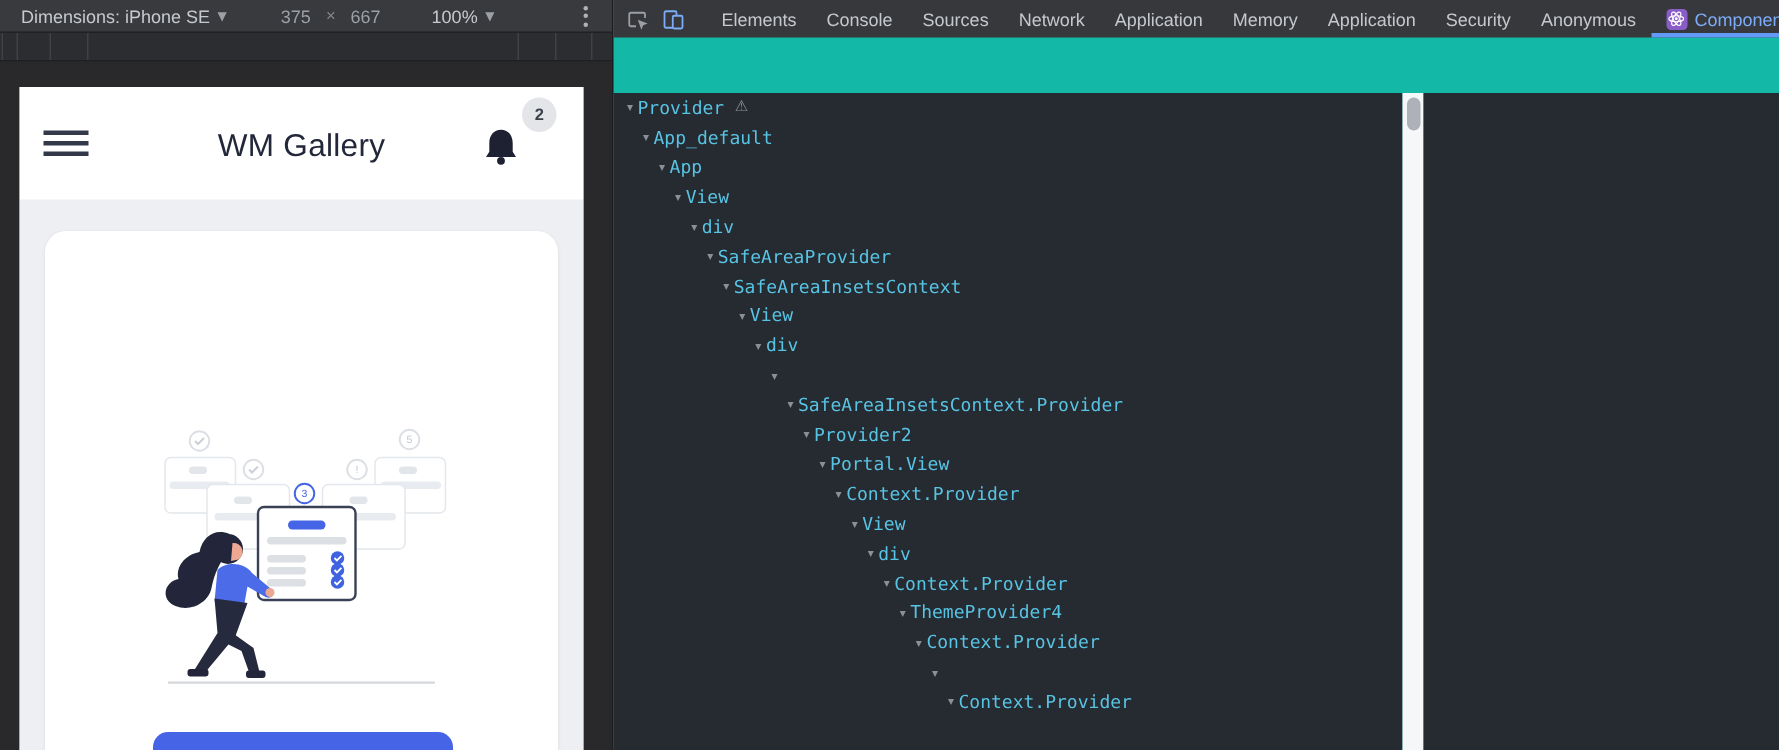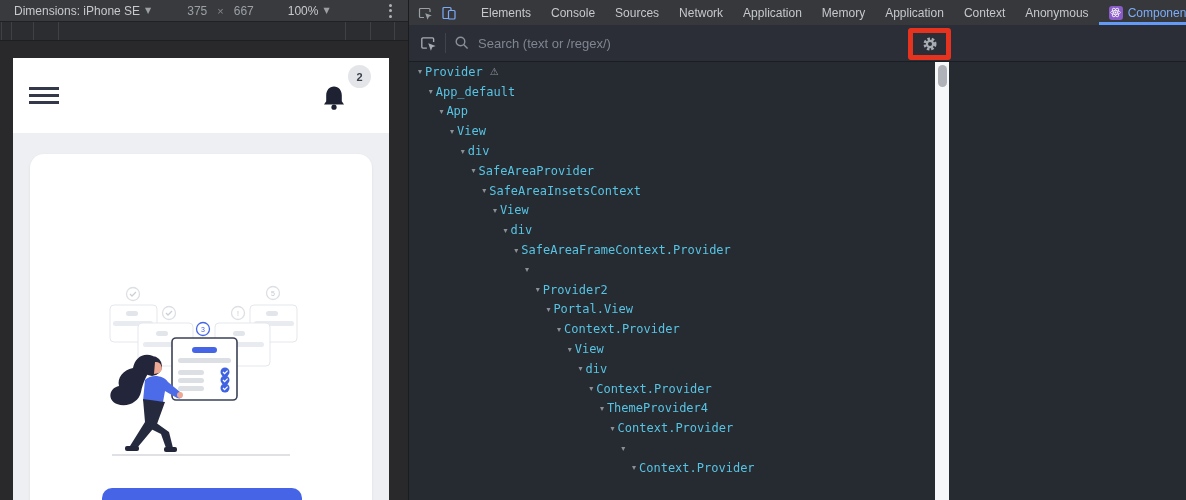--- a/index.html
+++ b/index.html
@@ -137,20 +137,21 @@
 
     <div class="device-canvas">
       <div class="viewport">
 
         <div class="app-header">
           <span class="hamburger">
               <i></i>
               <i></i>
               <i></i>
             </span>
+          <div class="app-title">WM Gallery</div>
           <span class="bell">
             <svg width="26" height="28" viewBox="0 0 26 28">
               <path d="M13 2.5 C8.2 2.5 5.2 6.4 5.2 11.4 L5.2 17.2 L3 20.6 L23 20.6 L20.8 17.2 L20.8 11.4 C20.8 6.4 17.8 2.5 13 2.5 Z" fill="#1d2132"></path>
               <circle cx="13" cy="23.2" r="2.6" fill="#1d2132"></circle>
             </svg>
           </span>
           <span class="badge">2</span>
         </div>
 
         <div class="app-body">
@@ -239,58 +240,36 @@
       </span>
       <span class="tb-divider"></span>
       <div id="tabs" style="display:flex;height:100%;align-items:center;">
           <div class="tab">Elements</div>
           <div class="tab">Console</div>
           <div class="tab">Sources</div>
           <div class="tab">Network</div>
           <div class="tab">Application</div>
           <div class="tab">Memory</div>
           <div class="tab">Application</div>
-          <div class="tab">Context</div>
+          <div class="tab">Security</div>
           <div class="tab">Anonymous</div>
           <div class="tab selected"><span class="react-badge">
               <svg width="11" height="11" viewBox="0 0 20 20">
                 <g fill="none" stroke="#ffffff" stroke-width="1.3">
                   <ellipse cx="10" cy="10" rx="9" ry="3.6"></ellipse>
                   <ellipse cx="10" cy="10" rx="9" ry="3.6" transform="rotate(60 10 10)"></ellipse>
                   <ellipse cx="10" cy="10" rx="9" ry="3.6" transform="rotate(120 10 10)"></ellipse>
                 </g>
                 <circle cx="10" cy="10" r="1.8" fill="#ffffff"></circle>
               </svg>
             </span>Components</div>
         </div>
 
     </div>
 
-    <div class="panel-toolbar">
-      <span class="icon-btn">
-        <svg width="18" height="18" viewBox="0 0 16 16">
-          <path d="M13 7 L13 4.5 a1 1 0 0 0 -1 -1 L3.5 3.5 a1 1 0 0 0 -1 1 L2.5 11.5 a1 1 0 0 0 1 1 L7 12.5" fill="none" stroke="#a7abb2" stroke-width="1.2"></path>
-          <path d="M8.2 8.2 L14.8 10.6 L11.8 11.8 L10.6 14.8 Z" fill="#a7abb2"></path>
-        </svg>
-      </span>
-      <span class="pt-divider"></span>
-      <span class="search-wrap">
-        <svg width="16" height="16" viewBox="0 0 16 16">
-          <circle cx="6.5" cy="6.5" r="4.3" fill="none" stroke="#8a9098" stroke-width="1.4"></circle>
-          <line x1="9.8" y1="9.8" x2="13.6" y2="13.6" stroke="#8a9098" stroke-width="1.4"></line>
-        </svg>
-        <input class="search-input" type="text" placeholder="Search (text or /regex/)" style="">
-      </span>
-      <div class="annotation-box">
-        <svg width="16" height="16" viewBox="0 0 16 16" style="cursor:pointer">
-          <circle cx="8" cy="8" r="5" fill="none" stroke="#a7abb2" stroke-width="3" stroke-dasharray="2.4 1.7"></circle>
-          <circle cx="8" cy="8" r="3.1" fill="none" stroke="#a7abb2" stroke-width="2.2"></circle>
-        </svg>
-      </div>
-    </div>
 
     <div class="tree" id="tree">
         <div class="tree-row" style="padding-left: 6px;">
           <span class="arrow">▾</span>
           <span>Provider</span>
           <span class="warn">⚠</span>
         </div>
         <div class="tree-row" style="padding-left: 16.7px;">
           <span class="arrow">▾</span>
           <span>App_default</span>
@@ -318,24 +297,24 @@
         <div class="tree-row" style="padding-left: 80.9px;">
           <span class="arrow">▾</span>
           <span>View</span>
         </div>
         <div class="tree-row" style="padding-left: 91.6px;">
           <span class="arrow">▾</span>
           <span>div</span>
         </div>
         <div class="tree-row" style="padding-left: 102.3px;">
           <span class="arrow">▾</span>
-          <span>SafeAreaFrameContext.Provider</span>
         </div>
         <div class="tree-row" style="padding-left: 113px;">
           <span class="arrow">▾</span>
+          <span>SafeAreaInsetsContext.Provider</span>
         </div>
         <div class="tree-row" style="padding-left: 123.7px;">
           <span class="arrow">▾</span>
           <span>Provider2</span>
         </div>
         <div class="tree-row" style="padding-left: 134.4px;">
           <span class="arrow">▾</span>
           <span>Portal.View</span>
         </div>
         <div class="tree-row" style="padding-left: 145.1px;">

